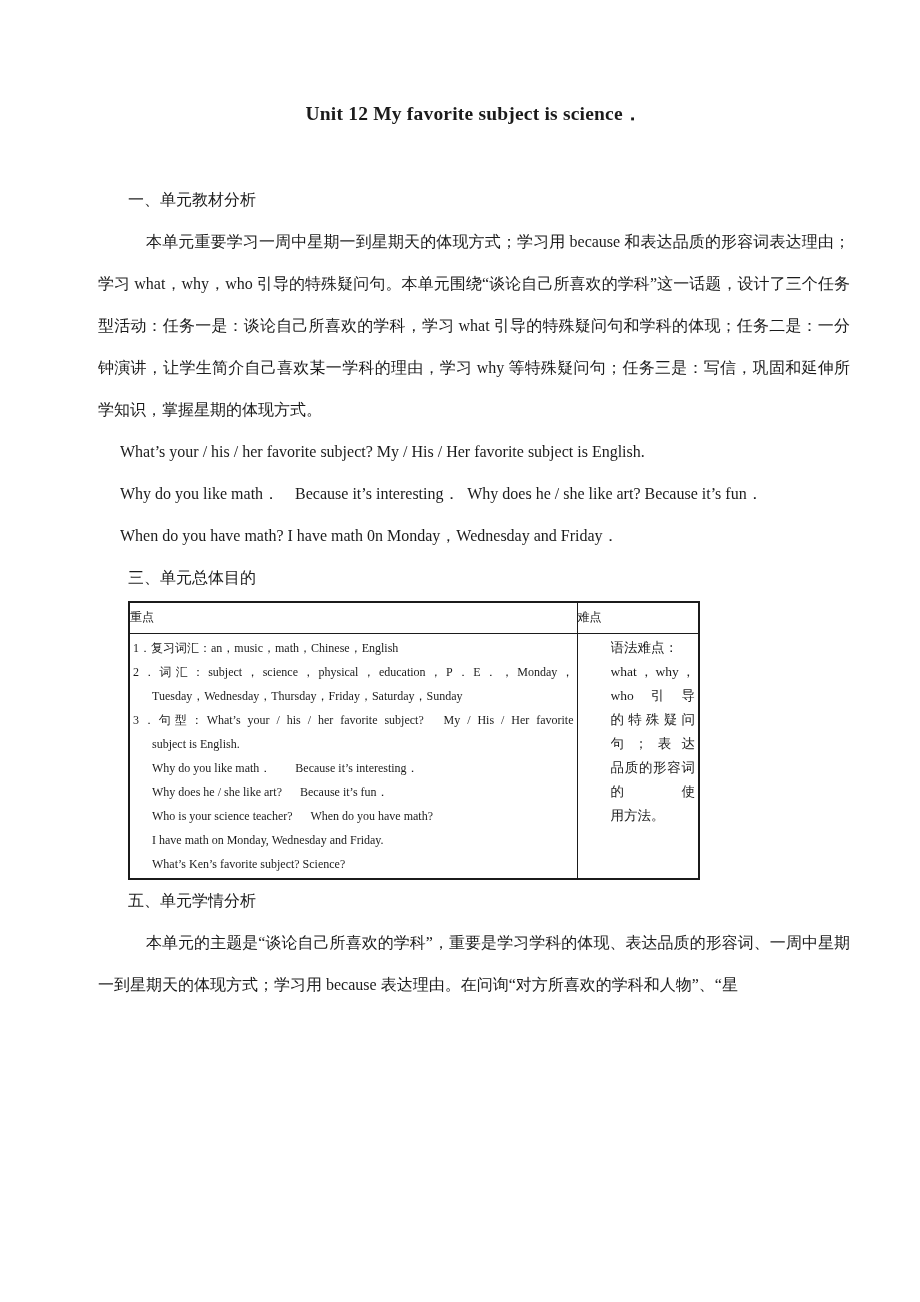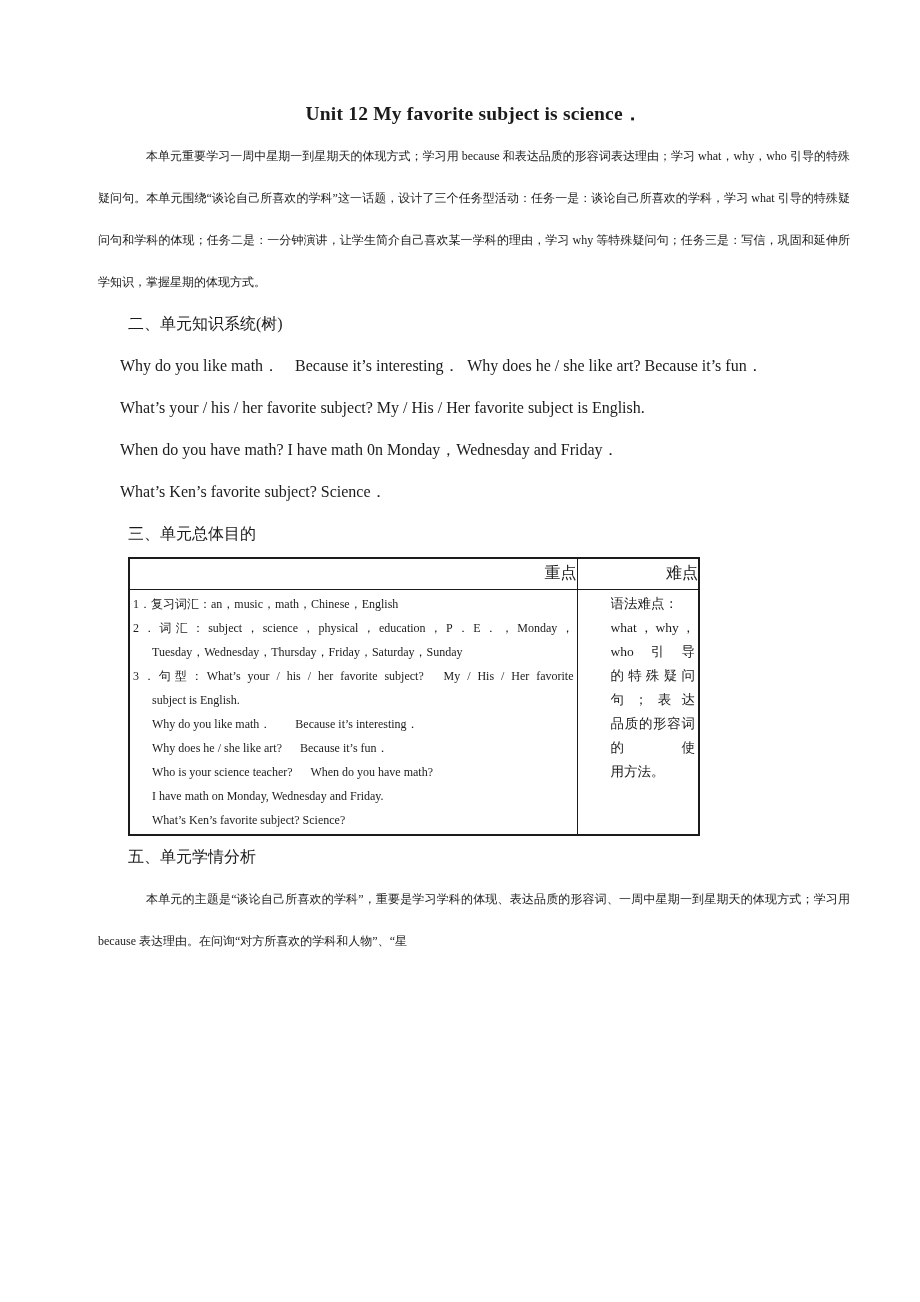--- a/index.html
+++ b/index.html
@@ -24,21 +24,21 @@
     line-height:42px;
     letter-spacing:0.2px;
   }
   .heading {
     margin-left:30px;
     font-size:16px;
     line-height:42px;
   }
   .heading-s1 { margin-top:44px; }
   .para {
-    font-size:12px;
+    font-size:16px;
     line-height:42px;
     text-align:justify;
     text-indent:48px;
   }
   .eng-line {
     margin-left:22px;
     font-size:16px;
     line-height:42px;
     white-space:pre-wrap;
   }
@@ -49,22 +49,22 @@
     table-layout:fixed;
     border-collapse:collapse;
     border:2px solid #1b1b1b;
   }
   table.kd-table th, table.kd-table td {
     border:1px solid #1b1b1b;
   }
   table.kd-table th {
     height:31px;
     font-weight:normal;
-    font-size:16px;
-    text-align:right;
+    font-size:12px;
+    text-align:left;
     vertical-align:middle;
   }
   table.kd-table td {
     vertical-align:top;
     padding:2px 3px 2px 3px;
   }
   col.key-col { width:448px; }
   col.diff-col { width:122px; }
   .cell-line {
     font-size:12px;
@@ -92,27 +92,26 @@
   }
 </style>
 </head>
 <body>
 
 <div class="page">
   <div class="doc">
 
     <div class="title">Unit 12 My favorite subject is science．</div>
 
+    <div class="heading heading-s1">一、单元教材分析</div>
     <div class="para">本单元重要学习一周中星期一到星期天的体现方式；学习用 because 和表达品质的形容词表达理由；学习 what，why，who 引导的特殊疑问句。本单元围绕“谈论自己所喜欢的学科”这一话题，设计了三个任务型活动：任务一是：谈论自己所喜欢的学科，学习 what 引导的特殊疑问句和学科的体现；任务二是：一分钟演讲，让学生简介自己喜欢某一学科的理由，学习 why 等特殊疑问句；任务三是：写信，巩固和延伸所学知识，掌握星期的体现方式。</div>
 
-    <div class="heading">二、单元知识系统(树)</div>
+    <div class="eng-line">What’s your / his / her favorite subject? My / His / Her favorite subject is English.</div>
     <div class="eng-line">Why do you like math．    Because it’s interesting．  Why does he / she like art? Because it’s fun．</div>
-    <div class="eng-line">What’s your / his / her favorite subject? My / His / Her favorite subject is English.</div>
     <div class="eng-line">When do you have math? I have math 0n Monday，Wednesday and Friday．</div>
-    <div class="eng-line">What’s Ken’s favorite subject? Science．</div>
 
     <div class="heading">三、单元总体目的</div>
 
 
     <table class="kd-table">
       <colgroup>
           <col class="key-col">
           <col class="diff-col">
         </colgroup>
       <thead>

